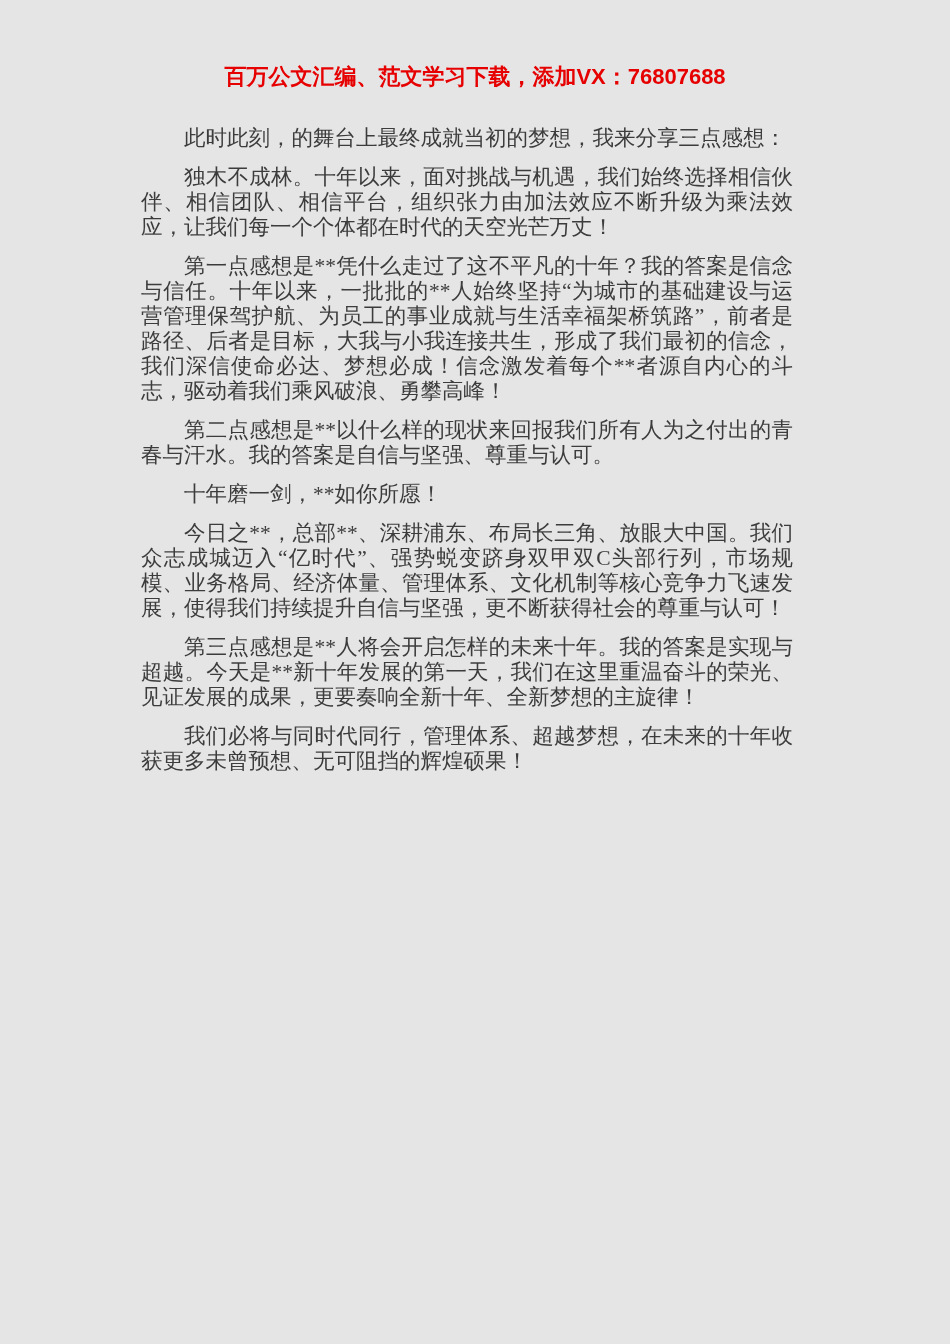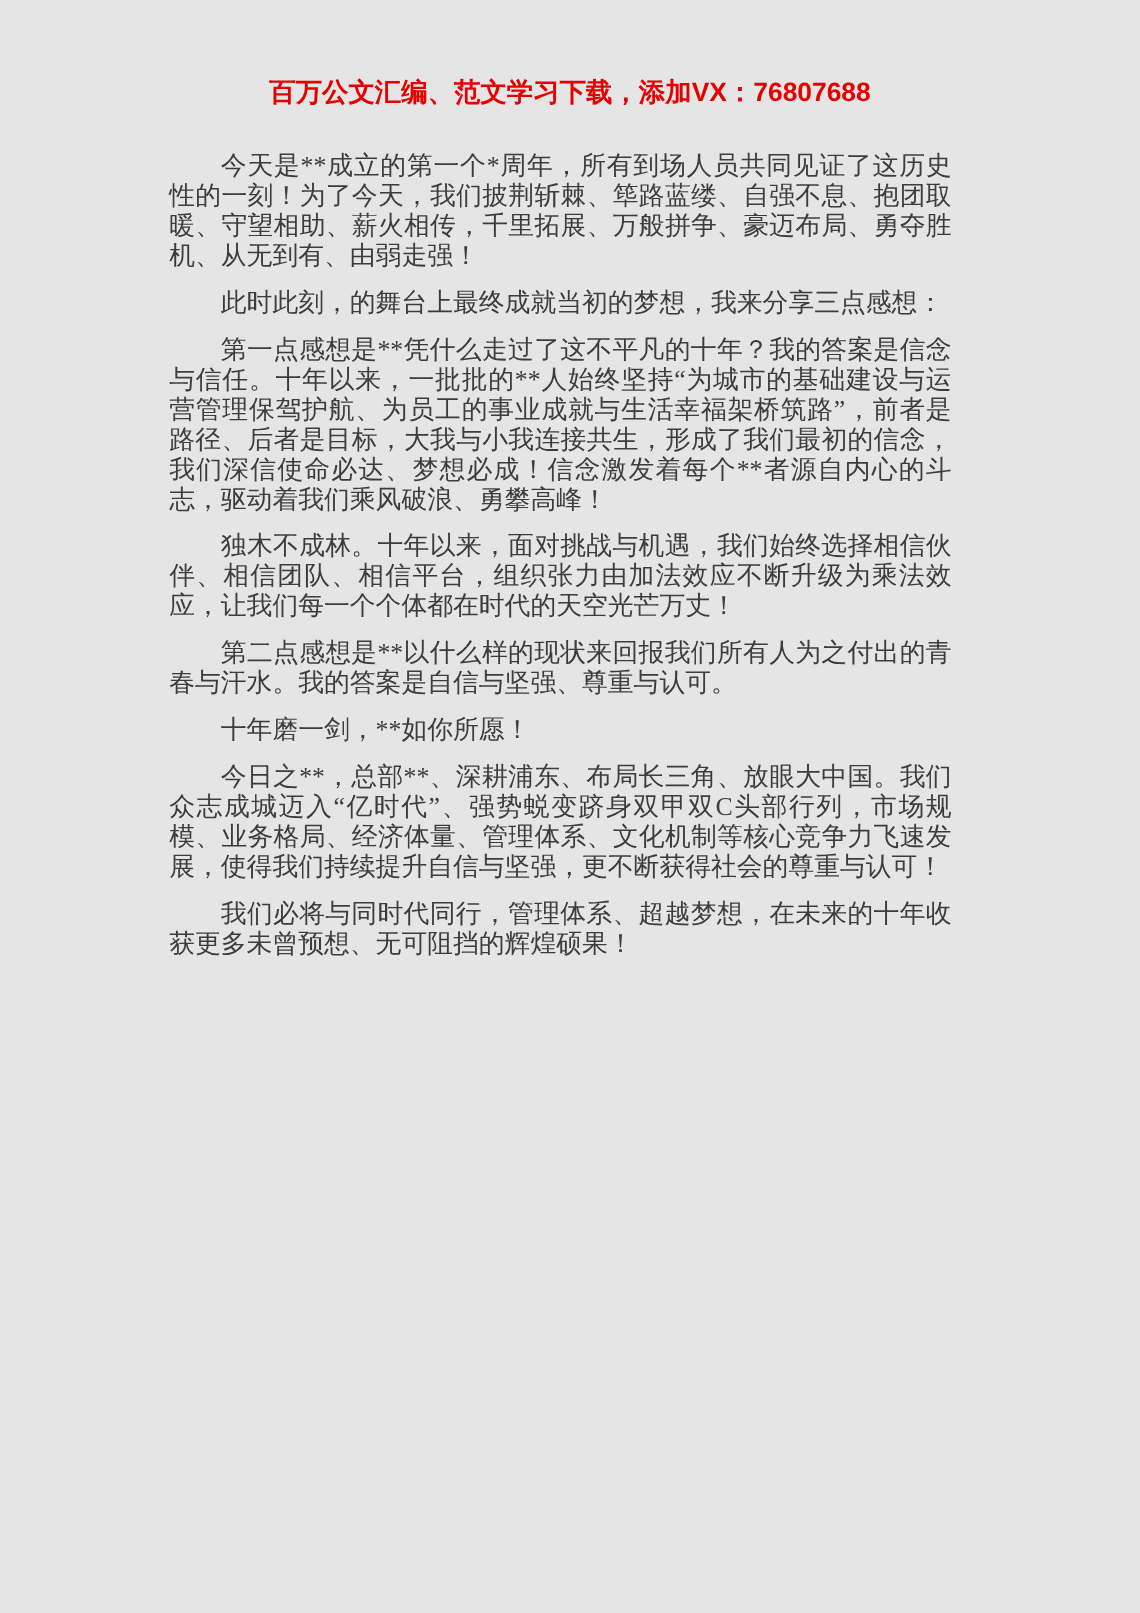--- a/index.html
+++ b/index.html
@@ -47,23 +47,23 @@
 </style>
 </head>
 <body>
 
 <div class="page">
   <div class="promo" style="color: rgb(230, 0, 0);">百万公文汇编、范文学习下载，添加VX：76807688</div>
 
   <div class="doc" style="color: rgb(60, 60, 60);">
 
     <div>
-        <div class="para">今天是**成立的第一个*周年，所有到场人员共同见证了这历史性的一刻！为了今天，我们披荆斩棘、筚路蓝缕、自强不息、抱团取暖、守望相助、薪火相传，千里拓展、万般拼争、豪迈布局、勇夺胜机、从无到有、由弱走强！</div>
         <div class="para">此时此刻，的舞台上最终成就当初的梦想，我来分享三点感想：</div>
+        <div class="para">独木不成林。十年以来，面对挑战与机遇，我们始终选择相信伙伴、相信团队、相信平台，组织张力由加法效应不断升级为乘法效应，让我们每一个个体都在时代的天空光芒万丈！</div>
         <div class="para">第一点感想是**凭什么走过了这不平凡的十年？我的答案是信念与信任。十年以来，一批批的**人始终坚持“为城市的基础建设与运营管理保驾护航、为员工的事业成就与生活幸福架桥筑路”，前者是路径、后者是目标，大我与小我连接共生，形成了我们最初的信念，我们深信使命必达、梦想必成！信念激发着每个**者源自内心的斗志，驱动着我们乘风破浪、勇攀高峰！</div>
-        <div class="para">独木不成林。十年以来，面对挑战与机遇，我们始终选择相信伙伴、相信团队、相信平台，组织张力由加法效应不断升级为乘法效应，让我们每一个个体都在时代的天空光芒万丈！</div>
         <div class="para">第二点感想是**以什么样的现状来回报我们所有人为之付出的青春与汗水。我的答案是自信与坚强、尊重与认可。</div>
         <div class="para">十年磨一剑，**如你所愿！</div>
         <div class="para">今日之**，总部**、深耕浦东、布局长三角、放眼大中国。我们众志成城迈入“亿时代”、强势蜕变跻身双甲双C头部行列，市场规模、业务格局、经济体量、管理体系、文化机制等核心竞争力飞速发展，使得我们持续提升自信与坚强，更不断获得社会的尊重与认可！</div>
+        <div class="para">第三点感想是**人将会开启怎样的未来十年。我的答案是实现与超越。今天是**新十年发展的第一天，我们在这里重温奋斗的荣光、见证发展的成果，更要奏响全新十年、全新梦想的主旋律！</div>
         <div class="para">我们必将与同时代同行，管理体系、超越梦想，在未来的十年收获更多未曾预想、无可阻挡的辉煌硕果！</div>
       </div>
   </div>
 </div>
 
 </body></html>

